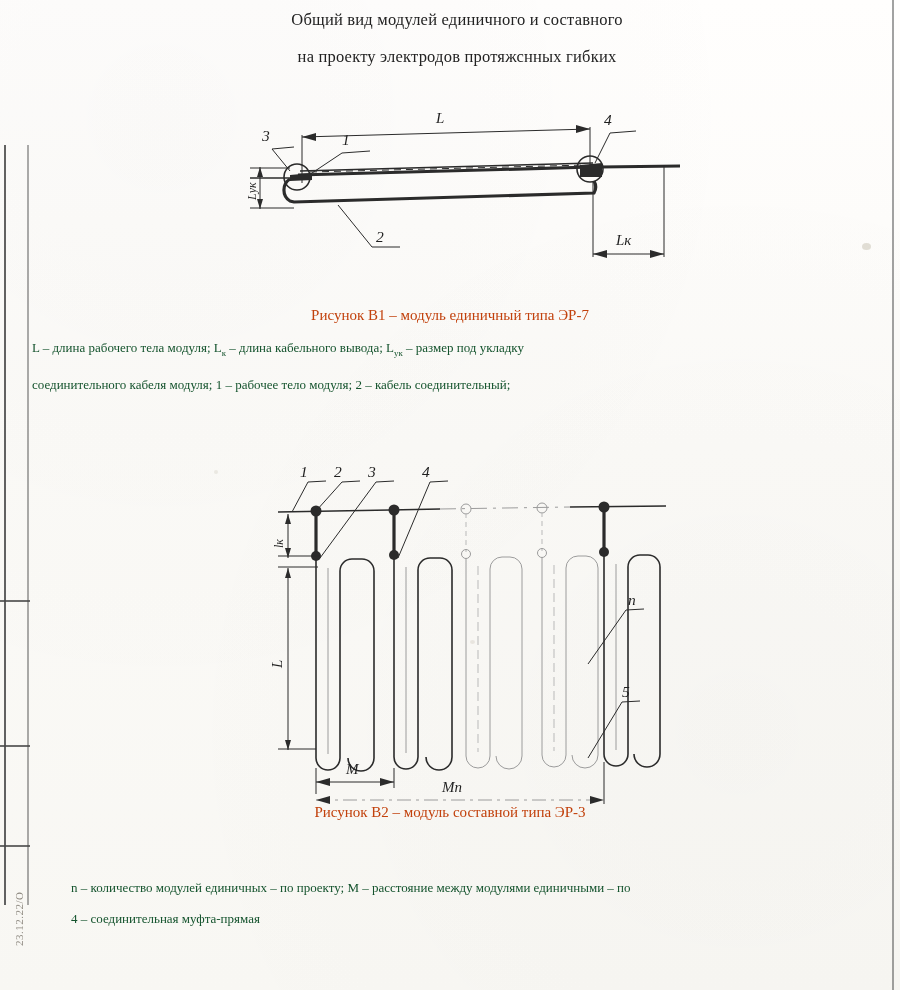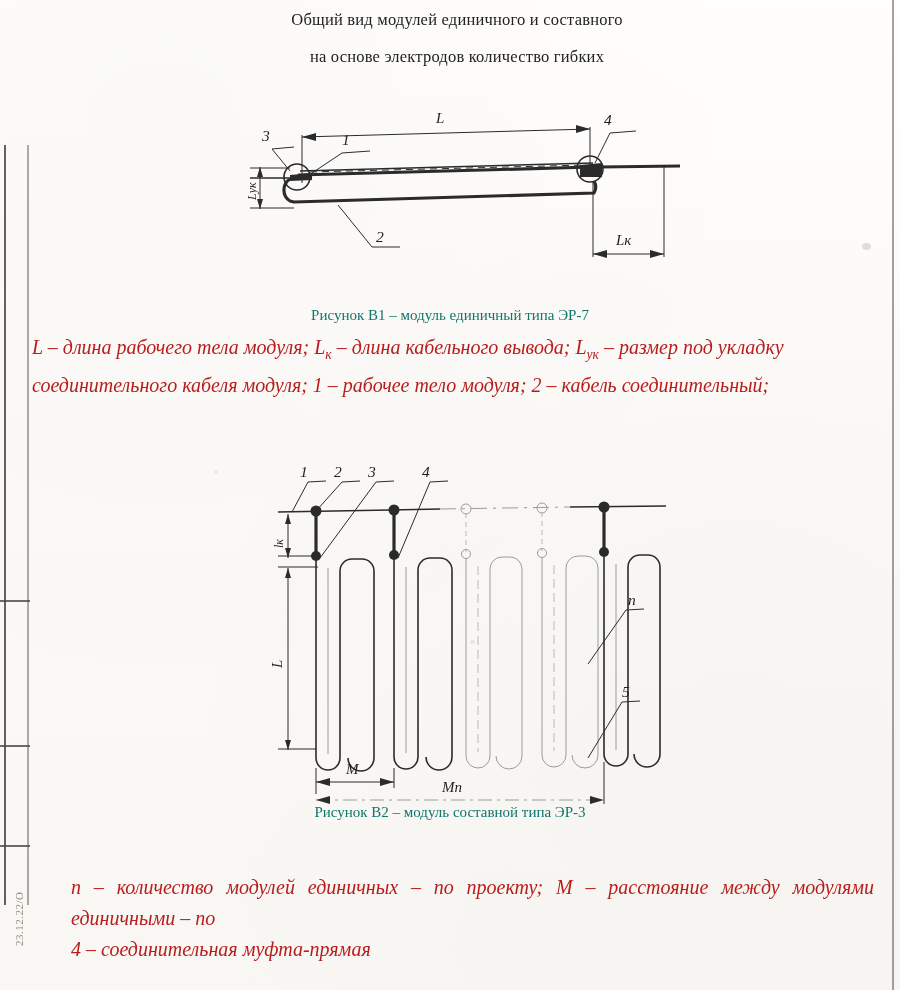--- a/index.html
+++ b/index.html
@@ -36,26 +36,26 @@
 
   
   .title{
     position:absolute;left:14px;right:0;text-align:center;
     font-size:16.5px;letter-spacing:.2px;color:#222;
   }
   .title.l1{top:10px;}
   .title.l2{top:47px;}
   .fig-caption{
     position:absolute;left:0;right:0;text-align:center;
-    font-size:15px;color:#0f766e;
+    font-size:15px;color:#c2410c;
   }
   .legend{
     position:absolute;left:32px;right:26px;
-    font-size:20px;line-height:31px;color:#b91c1c;
-    text-align:justify;text-justify:inter-word;font-style:italic;
+    font-size:13px;line-height:31px;color:#14532d;
+    text-align:justify;text-justify:inter-word;
   }
   .legend p{margin:0;}
   .legend p.last{text-align:left;}
   sub{font-size:.68em;}
 
   
   .draw{position:absolute;}
   svg{display:block;overflow:visible;}
   .ln{stroke:#2b2b2b;fill:none;}
   .thin{stroke-width:1;}
@@ -83,21 +83,21 @@
   <div class="h" style="left:0;top:700px;width:30px;"></div>
 </div>
 <div class="edge-vtext">23.12.22/О</div>
 <div class="right-edge"></div>
 
 <div class="speck" style="left:862px;top:243px;width:9px;height:7px;"></div>
 <div class="speck" style="left:470px;top:640px;width:5px;height:4px;opacity:.35;"></div>
 <div class="speck" style="left:214px;top:470px;width:4px;height:4px;opacity:.3;"></div>
 
 <div class="title l1">Общий вид модулей единичного и составного</div>
-<div class="title l2">на основе электродов количество гибких</div>
+<div class="title l2">на проекту электродов протяжснных гибких</div>
 
 <div class="draw" style="left:250px;top:105px;width:430px;height:165px;">
 <svg width="430" height="165" viewBox="0 0 430 165">
 
   <line class="ln thin" x1="52" y1="30" x2="52" y2="78"></line>
   <line class="ln thin" x1="340" y1="22" x2="340" y2="70"></line>
 
   <line class="ln thin" x1="52" y1="32" x2="340" y2="24"></line>
   <polygon fill="#2b2b2b" points="52,32 66,28 66,36"></polygon>
   <polygon fill="#2b2b2b" points="340,24 326,20 326,28"></polygon>

